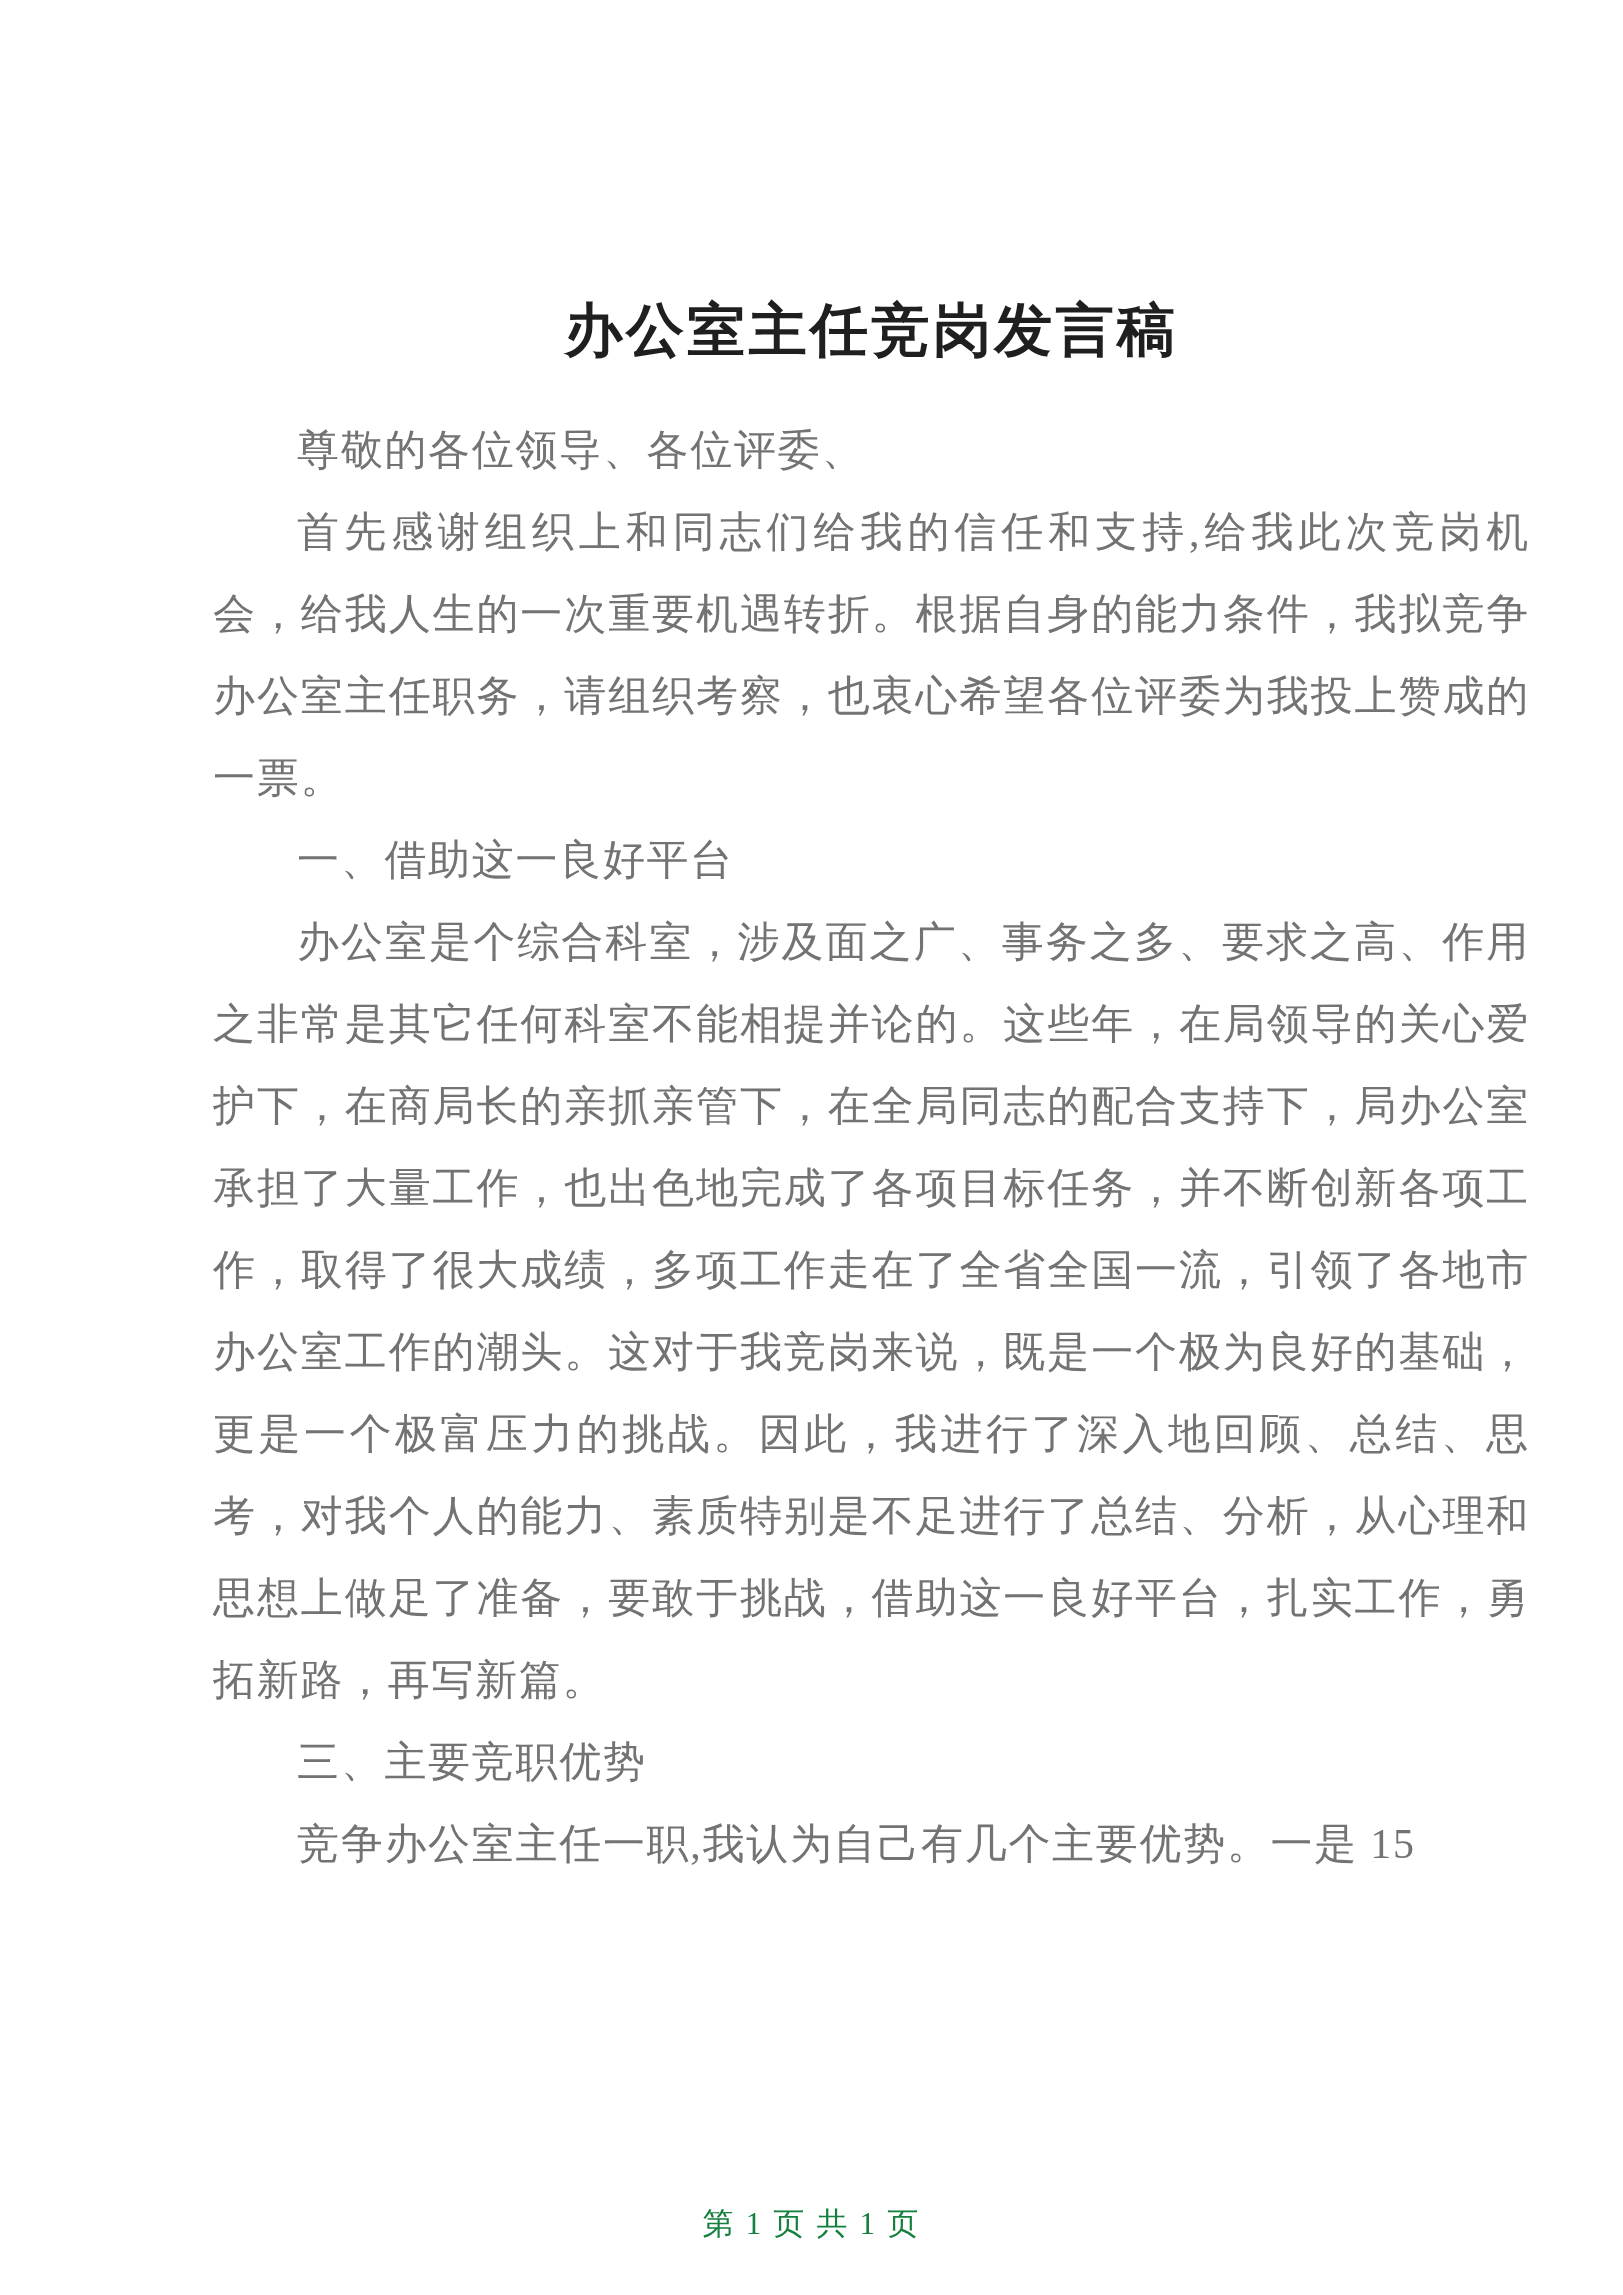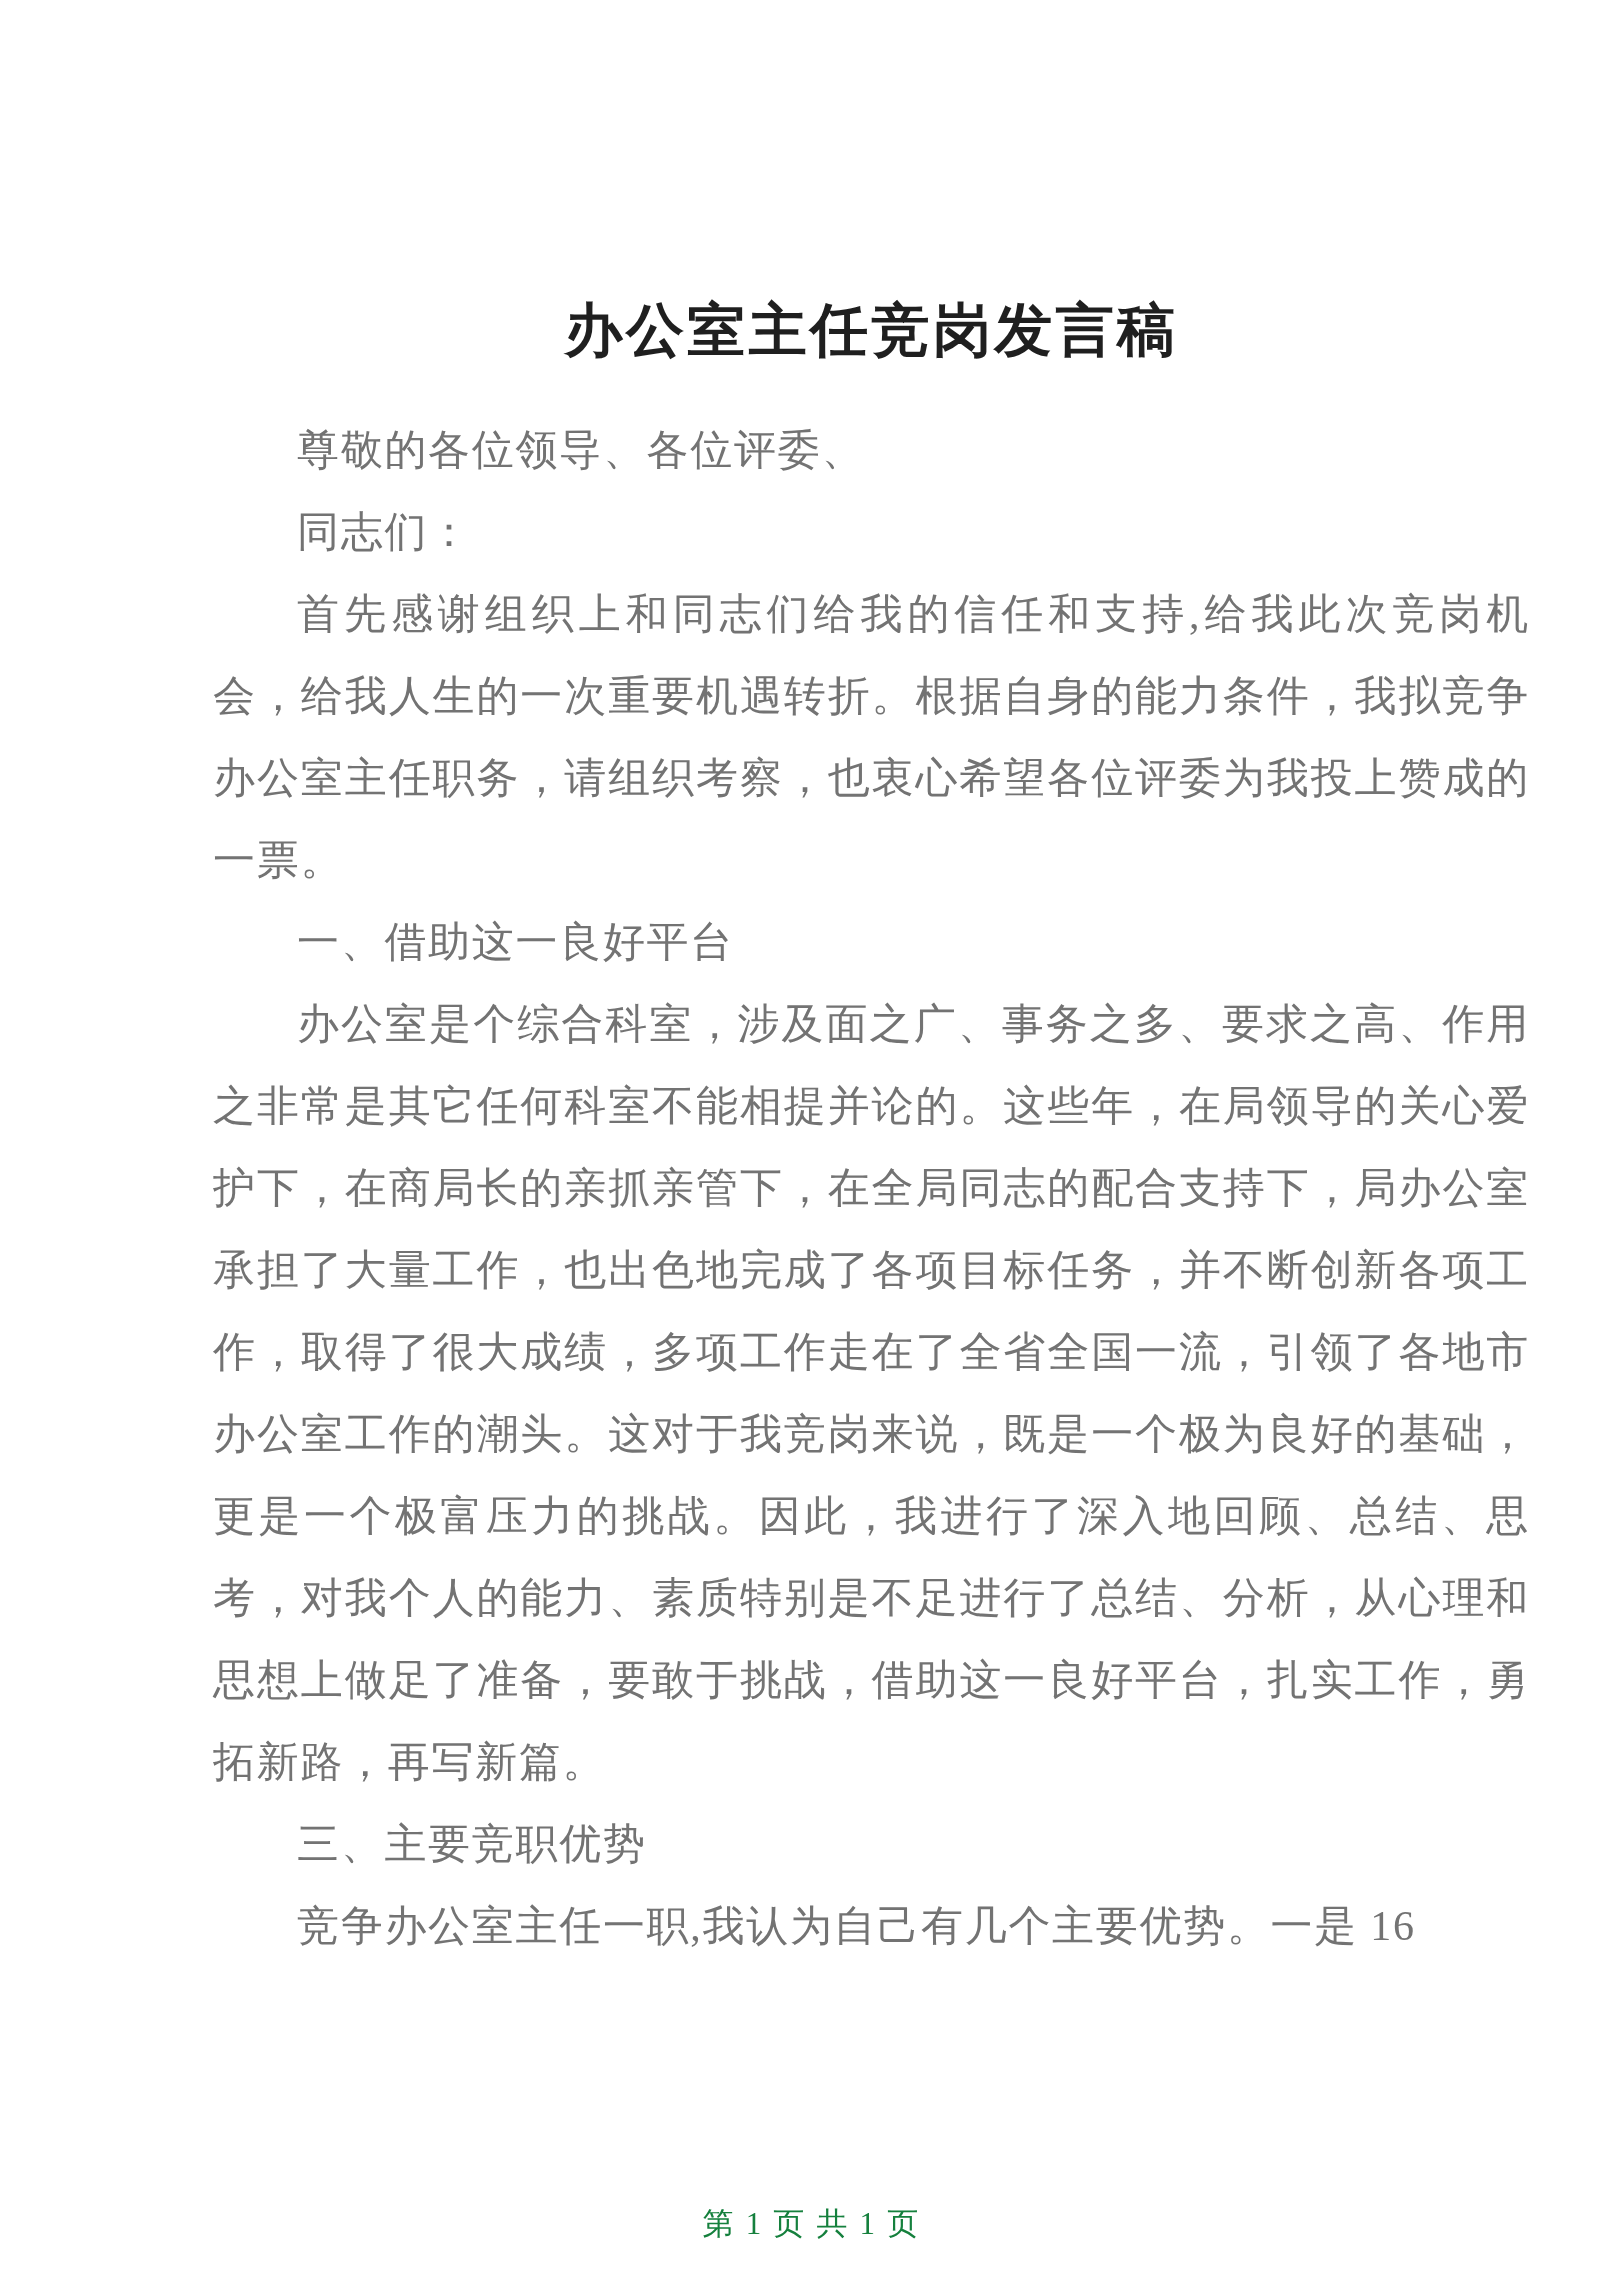--- a/index.html
+++ b/index.html
@@ -57,25 +57,24 @@
   }
 </style>
 </head>
 <body>
 
 <div class="page">
   <h1 class="doc-title">办公室主任竞岗发言稿</h1>
 
   <div id="paragraphs" class="doc-body">
       <p class="doc-par">尊敬的各位领导、各位评委、</p>
-      <p class="doc-par">同志们：</p>
       <p class="doc-par">首先感谢组织上和同志们给我的信任和支持,给我此次竞岗机会，给我人生的一次重要机遇转折。根据自身的能力条件，我拟竞争办公室主任职务，请组织考察，也衷心希望各位评委为我投上赞成的一票。</p>
       <p class="doc-par">一、借助这一良好平台</p>
       <p class="doc-par">办公室是个综合科室，涉及面之广、事务之多、要求之高、作用之非常是其它任何科室不能相提并论的。这些年，在局领导的关心爱护下，在商局长的亲抓亲管下，在全局同志的配合支持下，局办公室承担了大量工作，也出色地完成了各项目标任务，并不断创新各项工作，取得了很大成绩，多项工作走在了全省全国一流，引领了各地市办公室工作的潮头。这对于我竞岗来说，既是一个极为良好的基础，更是一个极富压力的挑战。因此，我进行了深入地回顾、总结、思考，对我个人的能力、素质特别是不足进行了总结、分析，从心理和思想上做足了准备，要敢于挑战，借助这一良好平台，扎实工作，勇拓新路，再写新篇。</p>
       <p class="doc-par">三、主要竞职优势</p>
-      <p class="doc-par">竞争办公室主任一职,我认为自己有几个主要优势。一是 16</p>
+      <p class="doc-par">竞争办公室主任一职,我认为自己有几个主要优势。一是 15</p>
     </div>
 
   <div class="doc-footer">
     <span>第 1 页 共 1 页</span>
   </div>
 </div>
 
 
 </body></html>

